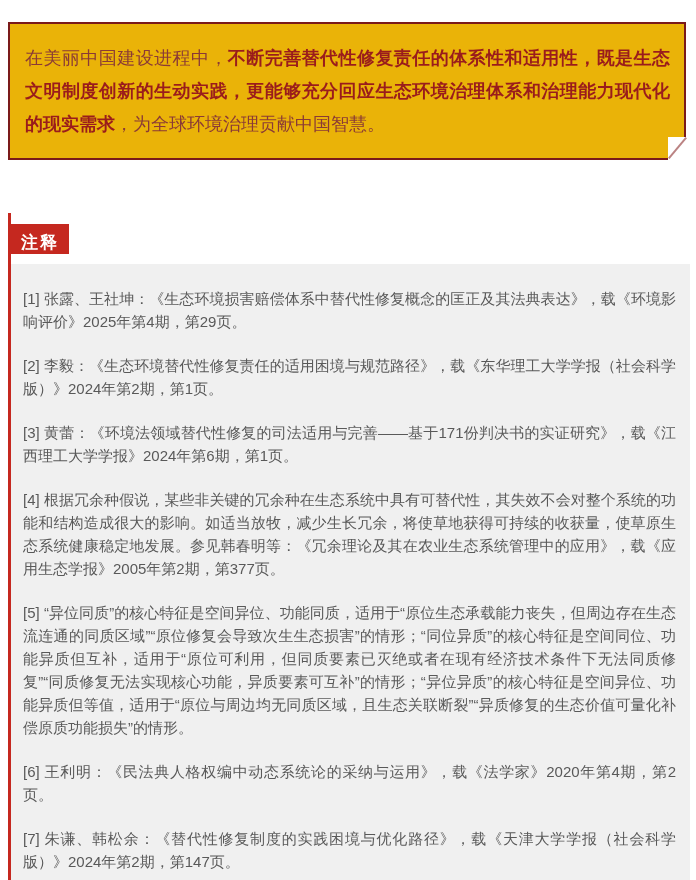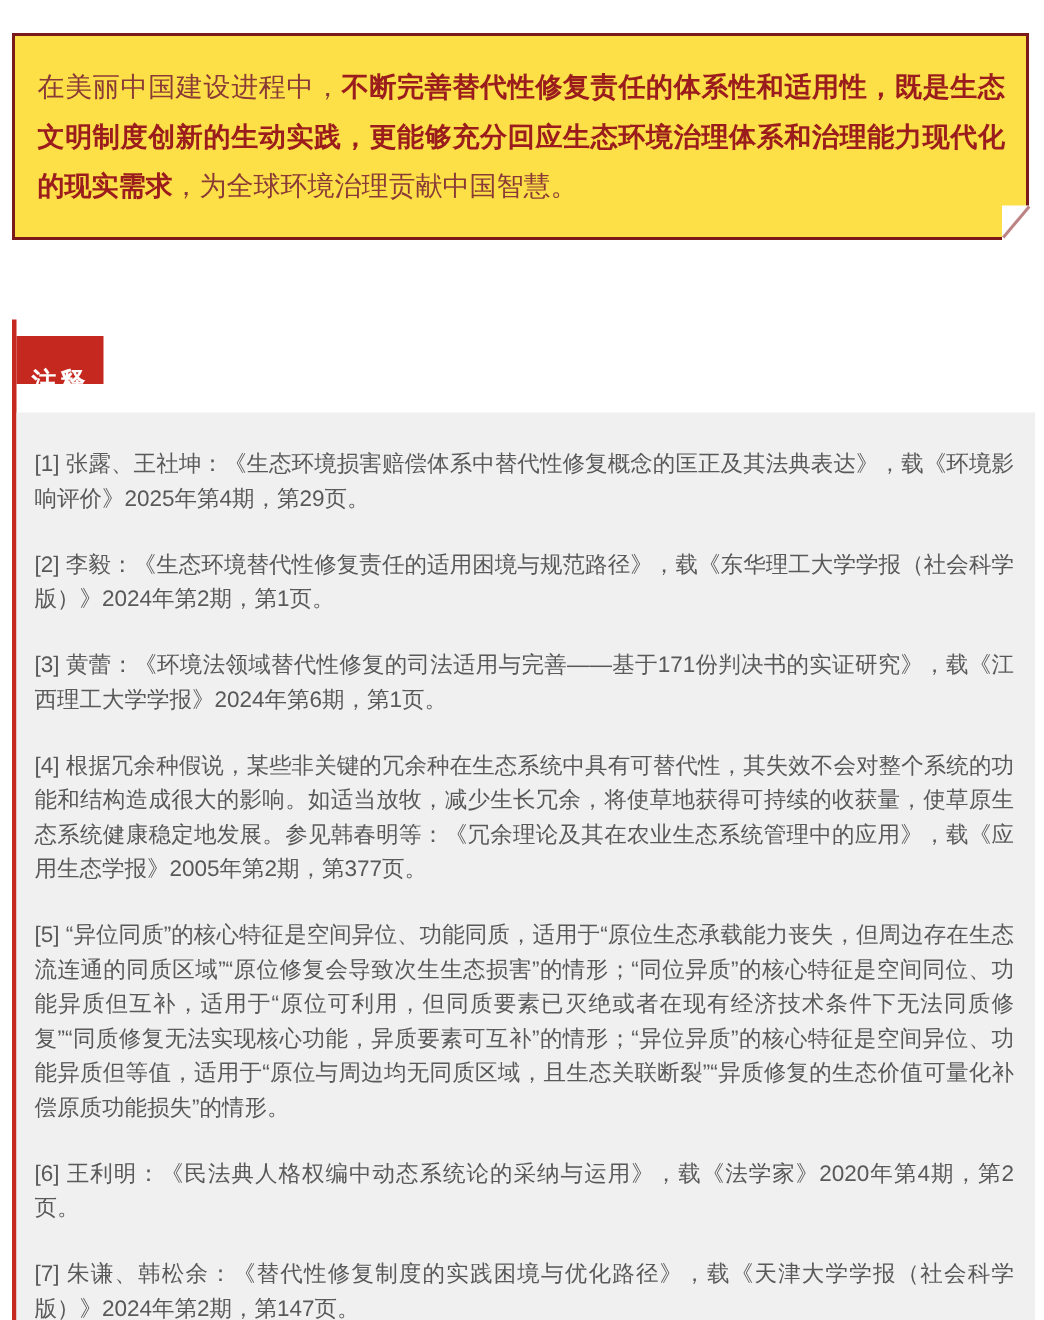--- a/index.html
+++ b/index.html
@@ -11,21 +11,21 @@
   }
   .page { position: relative; width: 696px; height: 880px; }
 
   
   .quote-box {
     position: absolute;
     left: 8px; top: 22px;
     width: 678px;
     border: 2px solid #7a1a1a;
     padding: 18px 14px 17px 15px;
-    background: #fde047;
+    background: #eab308;
   }
   .quote-text {
     font-size: 18px;
     line-height: 33px;
     color: #8a3a36;
     text-align: justify;
   }
   .quote-text .em {
     font-weight: bold;
     color: #9a1c1c;
@@ -55,21 +55,21 @@
     padding: 11px 0 6px 0;
   }
   .notes-label {
     display: inline-block;
     background: #c5281f;
     color: #ffffff;
     font-weight: bold;
     font-size: 17px;
     line-height: 30px;
     height: 30px;
-    padding: 16px 10px;
+    padding: 4px 10px;
     letter-spacing: 2px;
   }
   .notes-box {
     margin-top: 10px;
     width: 679px;
     background: #f0f0f0;
     padding: 23px 14px 15px 12px;
   }
   .footnote {
     font-size: 15px;

